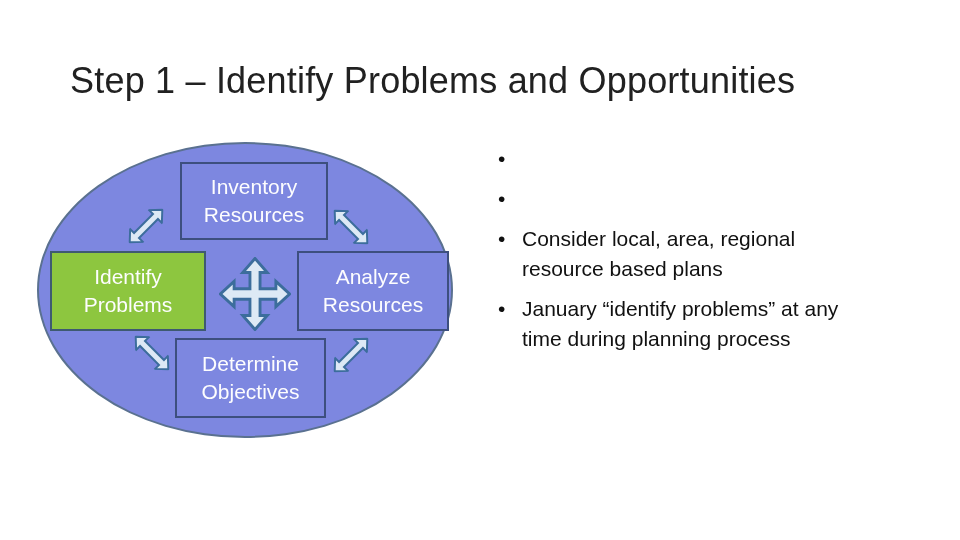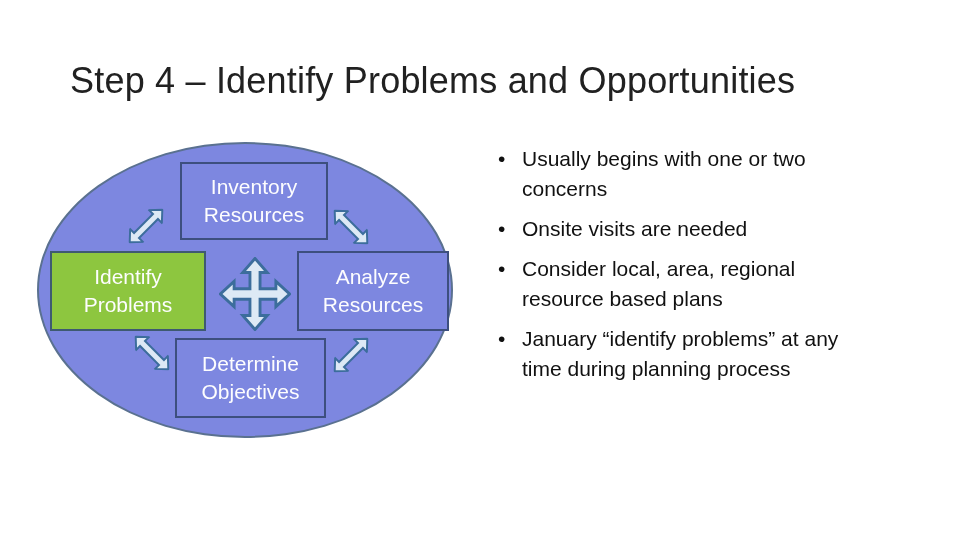--- a/index.html
+++ b/index.html
@@ -55,21 +55,21 @@
   }
   .bullets li{display:flex;margin-bottom:10px;}
   .bullet-marker{width:24px;flex:0 0 24px;}
   .bullet-text{white-space:pre-line;max-width:360px;}
 </style>
 </head>
 <body>
 
 <div class="slide">
 
-  <div class="title">Step 4 – Identify Problems and Opportunities</div>
+  <div class="title">Step 1 – Identify Problems and Opportunities</div>
 
   <div class="diagram">
     <div class="ellipse"></div>
 
     <svg class="arrow diag diag-tl" viewBox="0 0 100 40" preserveAspectRatio="none">
       <path stroke-width="4" d="M2,20 L22,2 L22,13 L78,13 L78,2 L98,20 L78,38 L78,27 L22,27 L22,38 Z"></path>
     </svg>
     <svg class="arrow diag diag-tr" viewBox="0 0 100 40" preserveAspectRatio="none">
       <path stroke-width="4" d="M2,20 L22,2 L22,13 L78,13 L78,2 L98,20 L78,38 L78,27 L22,27 L22,38 Z"></path>
     </svg>
@@ -94,26 +94,23 @@
       <span class="node-label">Determine Objectives</span>
     </div>
     <div class="node node-analyze">
       <span class="node-label">Analyze Resources</span>
     </div>
   </div>
 
   <ul class="bullets">
     <li>
       <span class="bullet-marker">•</span>
-      <span class="bullet-text">Usually begins with one or two
-concerns</span>
     </li>
     <li>
       <span class="bullet-marker">•</span>
-      <span class="bullet-text">Onsite visits are needed</span>
     </li>
     <li>
       <span class="bullet-marker">•</span>
       <span class="bullet-text">Consider local, area, regional
 resource based plans</span>
     </li>
     <li>
       <span class="bullet-marker">•</span>
       <span class="bullet-text">January “identify problems” at any
 time during planning process</span>

